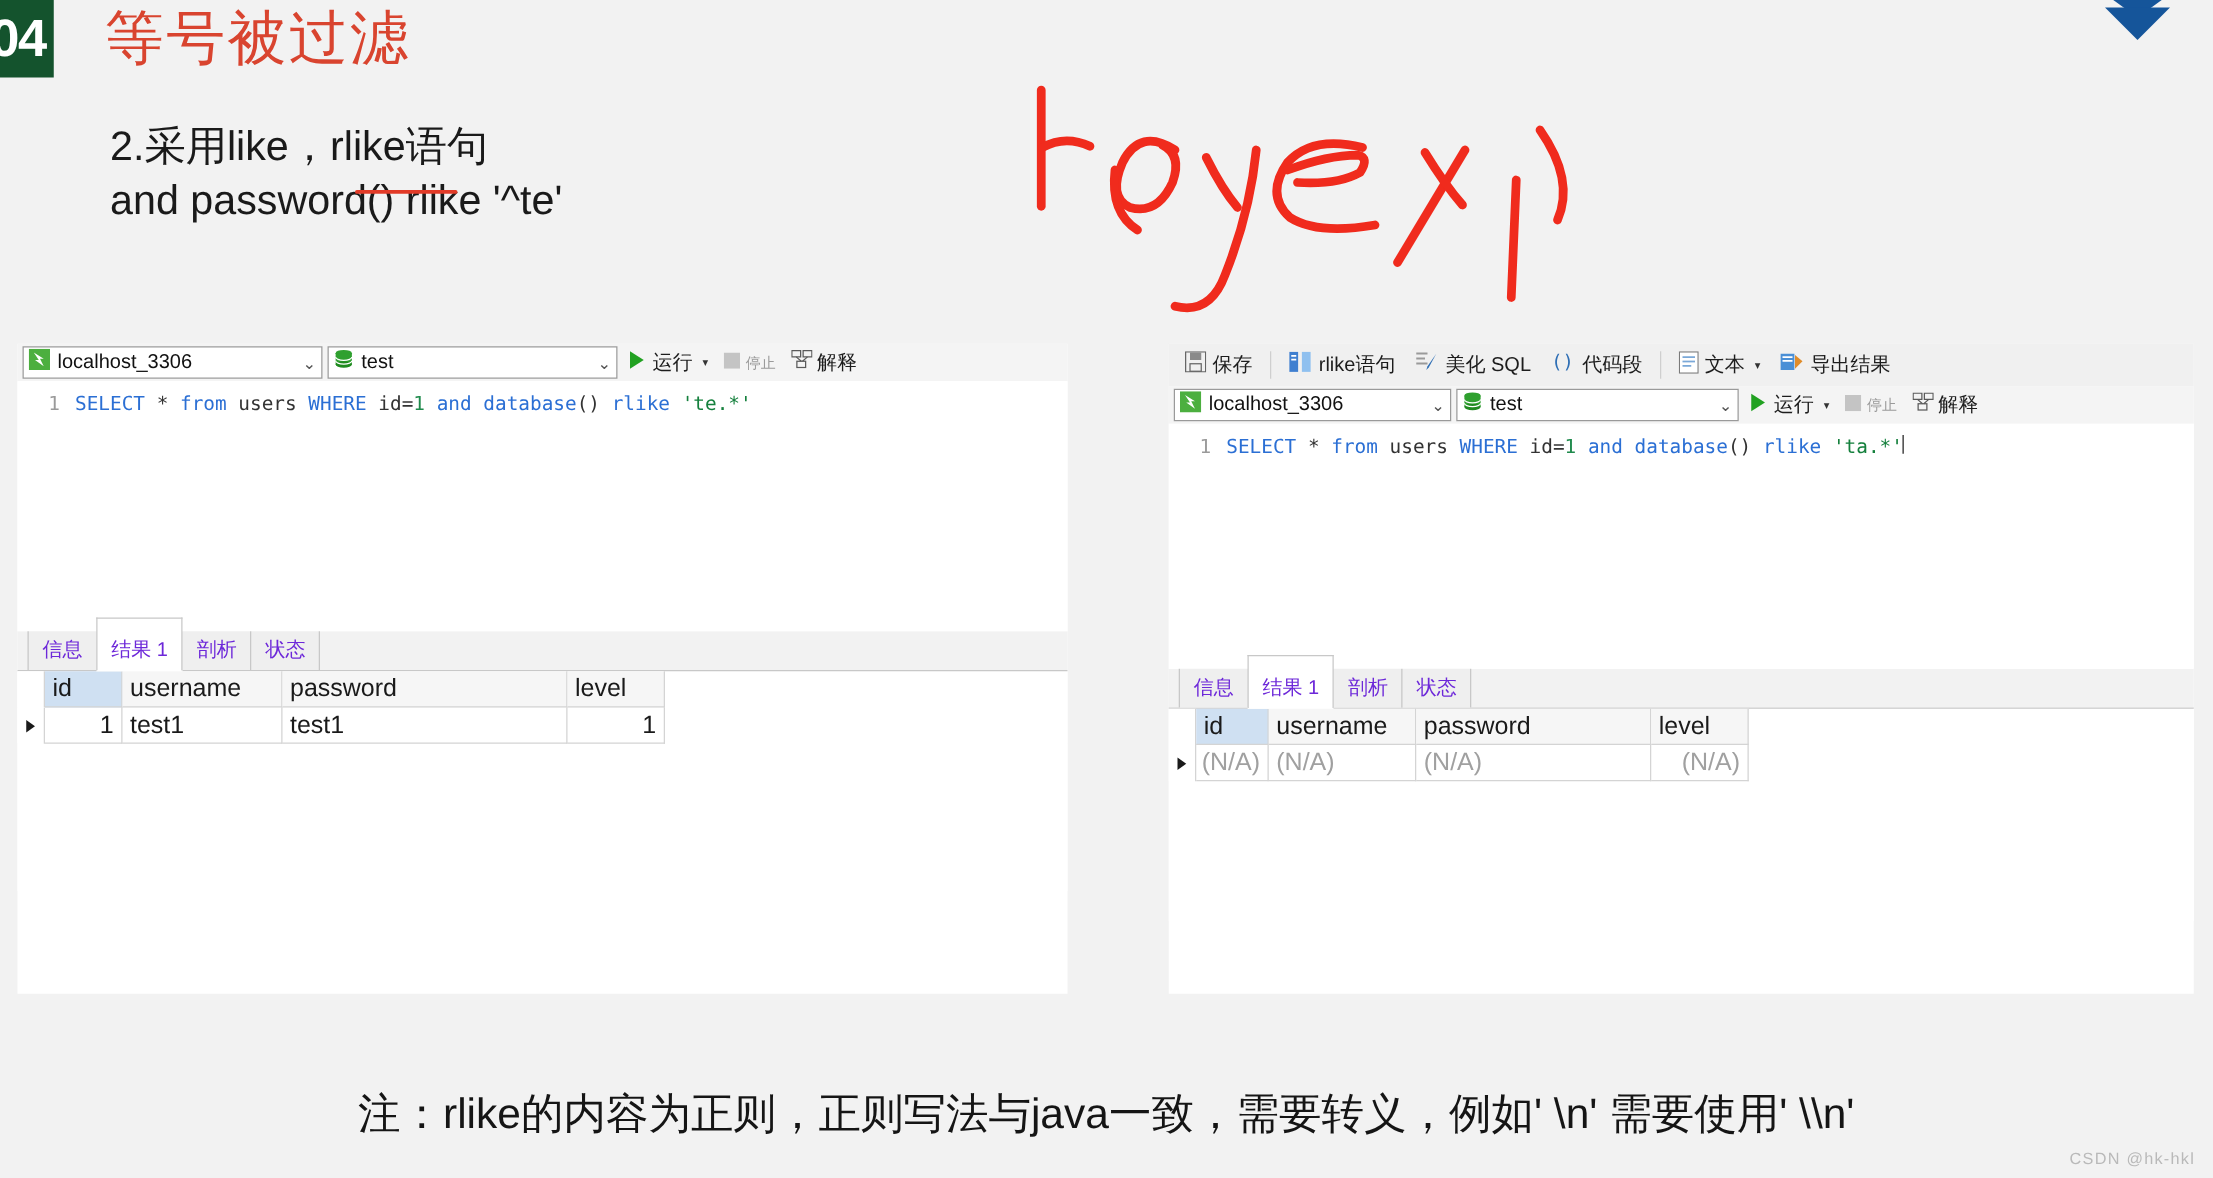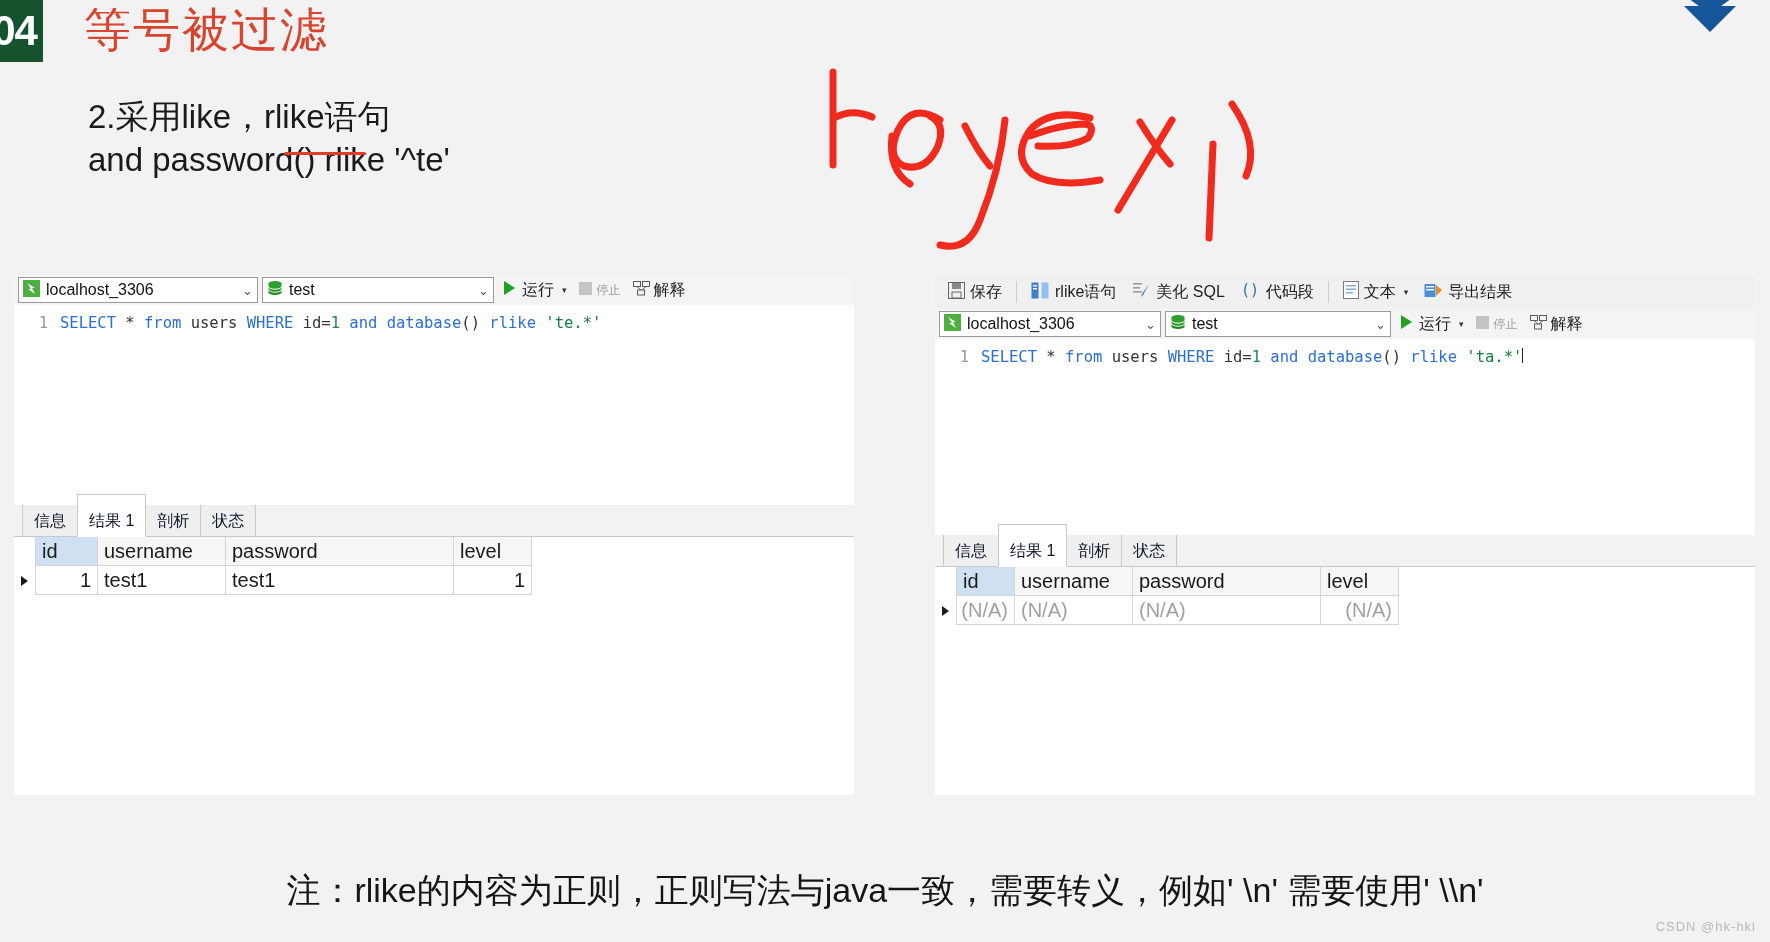--- a/index.html
+++ b/index.html
@@ -78,21 +78,21 @@
   .code { white-space:pre; color:#1b1b1b; }
   .kw  { color:#2b6fd4; }
   .num { color:#1f8a4c; }
   .str { color:#15803d; }
   .pn  { color:#333; }
   .caret-bar { display:inline-block; width:1px; height:15px; background:#222; vertical-align:-2px; }
 
   
   .res-tabs { display:flex; align-items:flex-end; height:31px; background:#f2f2f2; padding-left:8px; }
   .res-tab {
-    font-size:16px; color:#0f172a; padding:16px 11px 5px 11px;
+    font-size:16px; color:#6d28d9; padding:16px 11px 5px 11px;
     border:1px solid #c8c8c8; border-bottom:none; background:#efefef;
     margin-right:-1px; line-height:20px;
   }
   .res-tab.active { background:#ffffff; border-bottom:1px solid #ffffff; position:relative; top:1px; }
 
   
   .grid { background:#ffffff; border-top:1px solid #c8c8c8; }
   .grid-row { display:flex; height:29px; align-items:stretch; }
   .grid-arrow { width:22px; border-right:1px solid #d4d4d4; display:flex; align-items:center; justify-content:center; background:#ffffff; }
   .grid-arrow .tri { width:0; height:0; border-left:7px solid #1a1a1a; border-top:5px solid transparent; border-bottom:5px solid transparent; }

